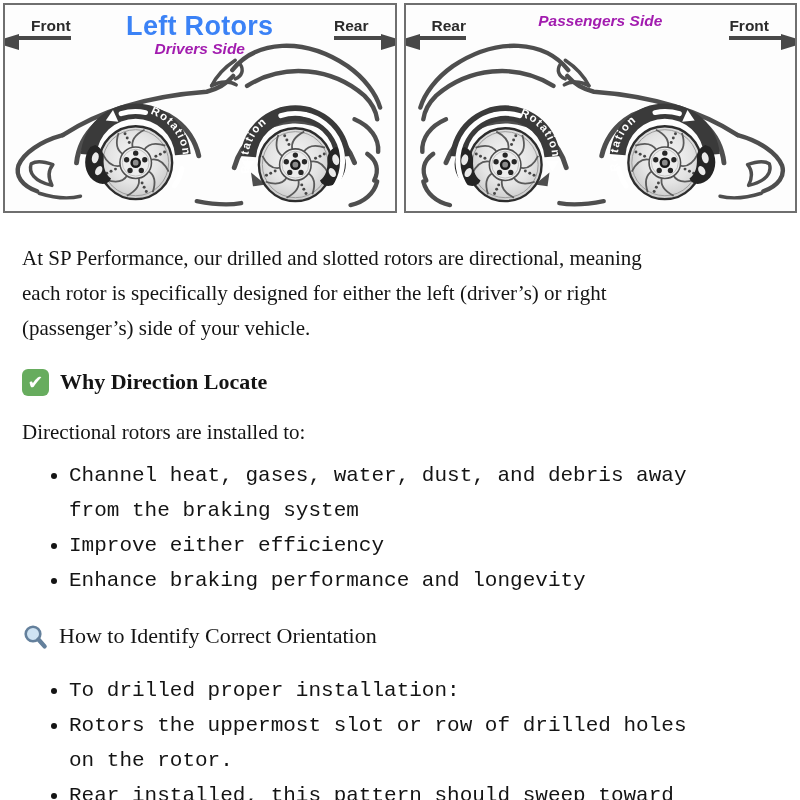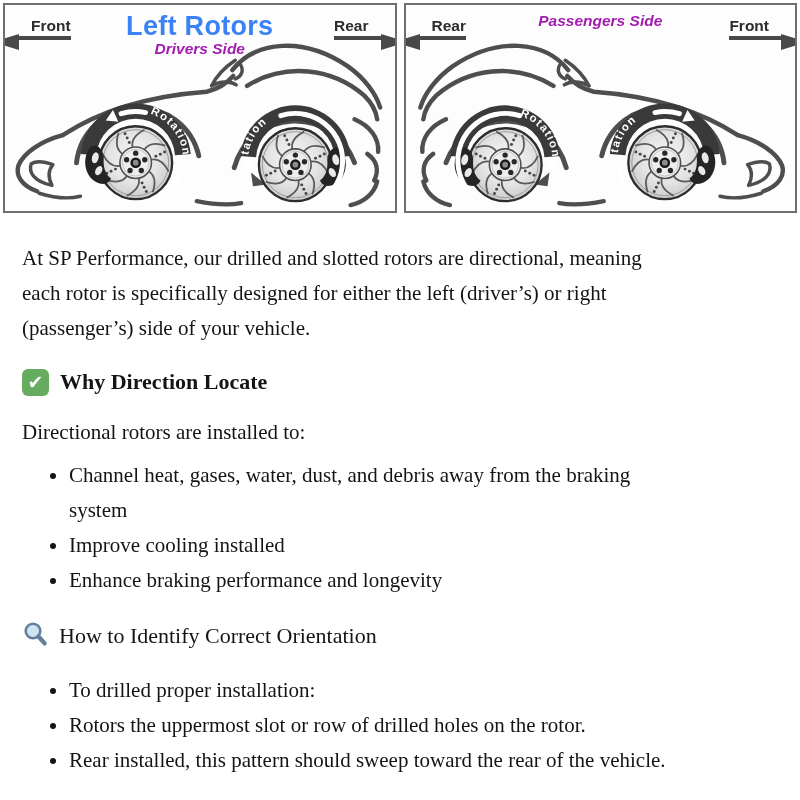--- a/index.html
+++ b/index.html
@@ -29,22 +29,22 @@
   .rott{fill:#ffffff;font-family:"Liberation Sans",sans-serif;font-weight:bold;font-size:11.5px;letter-spacing:1.4px;}
   
   .content{padding:28px 40px 0 22px;font-size:21px;line-height:35px;}
   .content p{margin:0;}
   .intro{max-width:648px;margin-top:1px;}
   .sec-h1{display:flex;align-items:center;gap:11px;margin-top:21px;font-size:22px;font-weight:bold;line-height:30px;}
   .check{display:inline-block;width:27px;height:27px;background:#67ac5e;border-radius:6px;color:#fff;
          font-family:"DejaVu Sans",sans-serif;font-size:19px;line-height:27px;text-align:center;flex:0 0 auto;}
   .lead{margin-top:17px;}
   ul{margin:8px 0 0 0;padding-left:47px;}
-  li{max-width:618px;}
-  .sec-h2{display:flex;align-items:flex-start;gap:10px;margin-top:23px;font-size:22px;font-weight:normal;line-height:30px;}
+  li{max-width:618px;font-family:Liberation Mono, monospace;}
+  .sec-h2{display:flex;align-items:flex-end;gap:10px;margin-top:23px;font-size:22px;font-weight:normal;line-height:30px;}
   .mag{flex:0 0 auto;}
   ul.second{margin-top:15px;}
 </style>
 </head>
 <body>
 
 <svg style="position:absolute;width:0;height:0" aria-hidden="true">
   <defs>
     <radialGradient id="rg" cx="48%" cy="44%" r="62%">
       <stop offset="0%" stop-color="#f7f7f7"></stop>
@@ -216,21 +216,21 @@
 
   <h2 class="sec-h1">
     <span class="check">✔</span>
     <span>Why Direction Locate</span>
   </h2>
 
   <p class="lead">Directional rotors are installed to:</p>
 
   <ul>
     <li>Channel heat, gases, water, dust, and debris away from the braking system</li>
-    <li>Improve cooling installed</li>
+    <li>Improve either efficiency</li>
     <li>Enhance braking performance and longevity</li>
   </ul>
 
   <h3 class="sec-h2">
     <svg class="mag" width="27" height="27" viewBox="0 0 27 27">
       <circle cx="11" cy="10" r="7.3" fill="#cfe3f3" stroke="#64809c" stroke-width="2.6"></circle>
       <line x1="16.5" y1="15.5" x2="22.6" y2="22.4" stroke="#64809c" stroke-width="4.4" stroke-linecap="round"></line>
     </svg>
     <span>How to Identify Correct Orientation</span>
   </h3>

